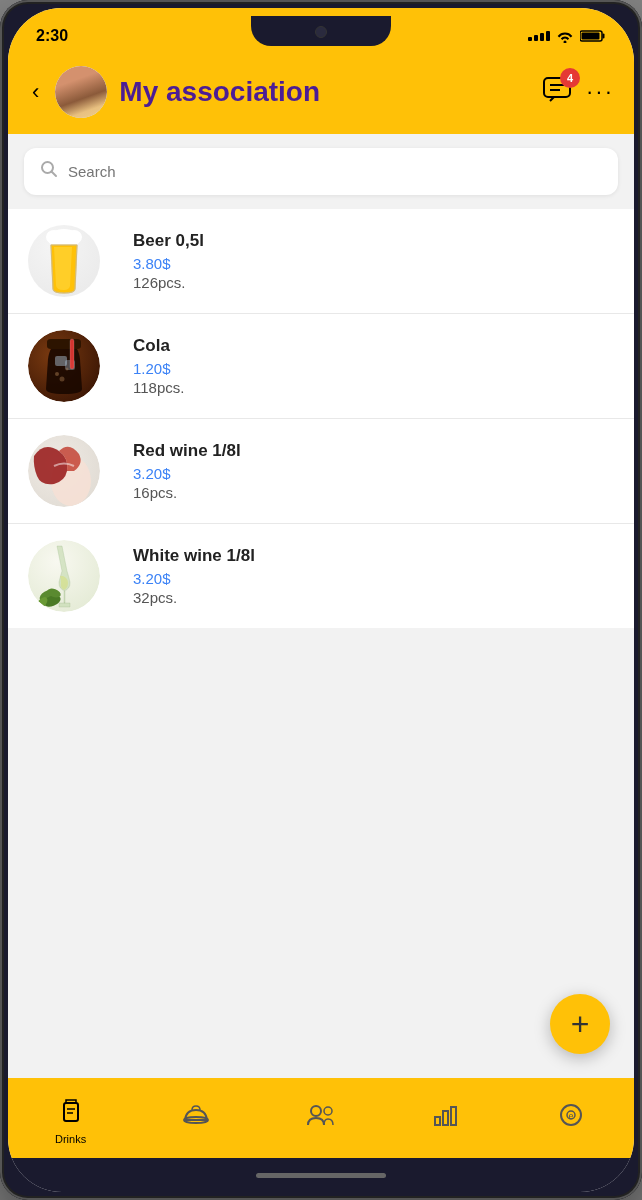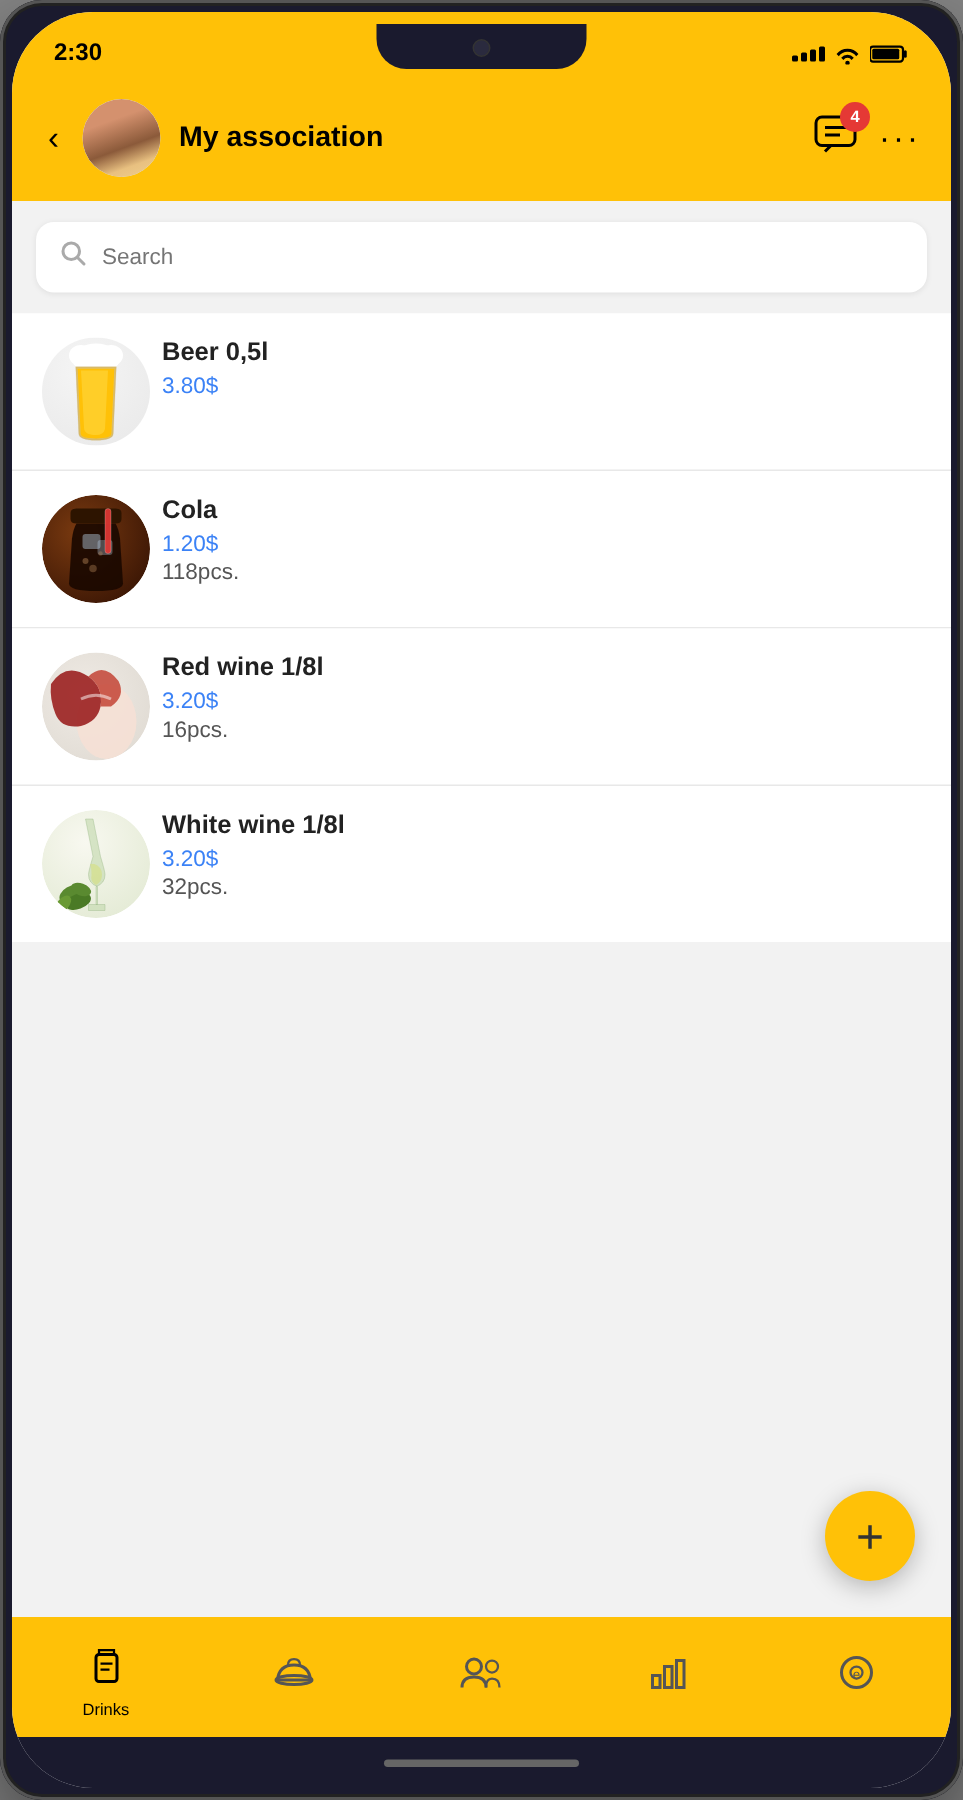--- a/index.html
+++ b/index.html
@@ -108,23 +108,23 @@
     }
     
     .avatar-food {
       width: 100%; height: 100%;
       background: linear-gradient(160deg, #d4916e 30%, #8b5a3a 60%, #e8c080 80%, #f0d090 100%);
       border-radius: 50%;
     }
 
     .header-title {
       flex: 1;
-      font-size: 19px;
+      font-size: 28px;
       font-weight: 700;
-      color: #000000;
+      color: #4c1d95;
     }
     .header-actions {
       display: flex;
       align-items: center;
       gap: 14px;
     }
     .notification-btn {
       position: relative;
       cursor: pointer;
     }
@@ -182,26 +182,26 @@
       flex: 1;
     }
 
     
     .item-list {
       background: white;
       margin: 0;
     }
     .list-item {
       display: flex;
-      align-items: flex-start;
+      align-items: center;
       padding: 16px 20px;
       border-bottom: 1px solid #e8e8e8;
       background: white;
       cursor: pointer;
-      gap: 8px;
+      gap: 33px;
     }
     .list-item:last-child {
       border-bottom: none;
     }
     .item-image {
       width: 72px; height: 72px;
       border-radius: 50%;
       flex-shrink: 0;
       overflow: hidden;
     }
@@ -383,20 +383,21 @@
 
                 <path d="M15 20 L17 58 Q17 63 25 63 Q30 63 31 59 L33 20 Z" fill="#FFD740" opacity="0.6"></path>
 
                 <path d="M12 18 L14 62 Q14 66 25 66 Q36 66 36 62 L38 18 Z" fill="none" stroke="#ccc" stroke-width="1.5" opacity="0.5"></path>
               </svg>
             </div>
           </div>
           <div class="item-info">
             <div class="item-name">Beer 0,5l</div>
             <div class="item-price">3.80$</div>
+            <div class="item-qty">126pcs.</div>
           </div>
         </div>
 
         <div class="list-item">
           <div class="item-image">
             <div style="width:100%;height:100%;background:radial-gradient(circle at 35% 35%, #7a3a10, #2d0e02);border-radius:50%;overflow:hidden;display:flex;align-items:center;justify-content:center;">
               <svg width="55" height="65" viewBox="0 0 55 65">
                 <path d="M14 15 Q12 18 11 25 L9 55 Q9 60 27 60 Q45 60 45 55 L43 25 Q42 18 40 15 Z" fill="#1a0800" opacity="0.9"></path>
                 <path d="M14 15 L40 15 Q44 15 44 12 L44 8 Q44 5 40 5 L14 5 Q10 5 10 8 L10 12 Q10 15 14 15 Z" fill="#2d1400"></path>
 

